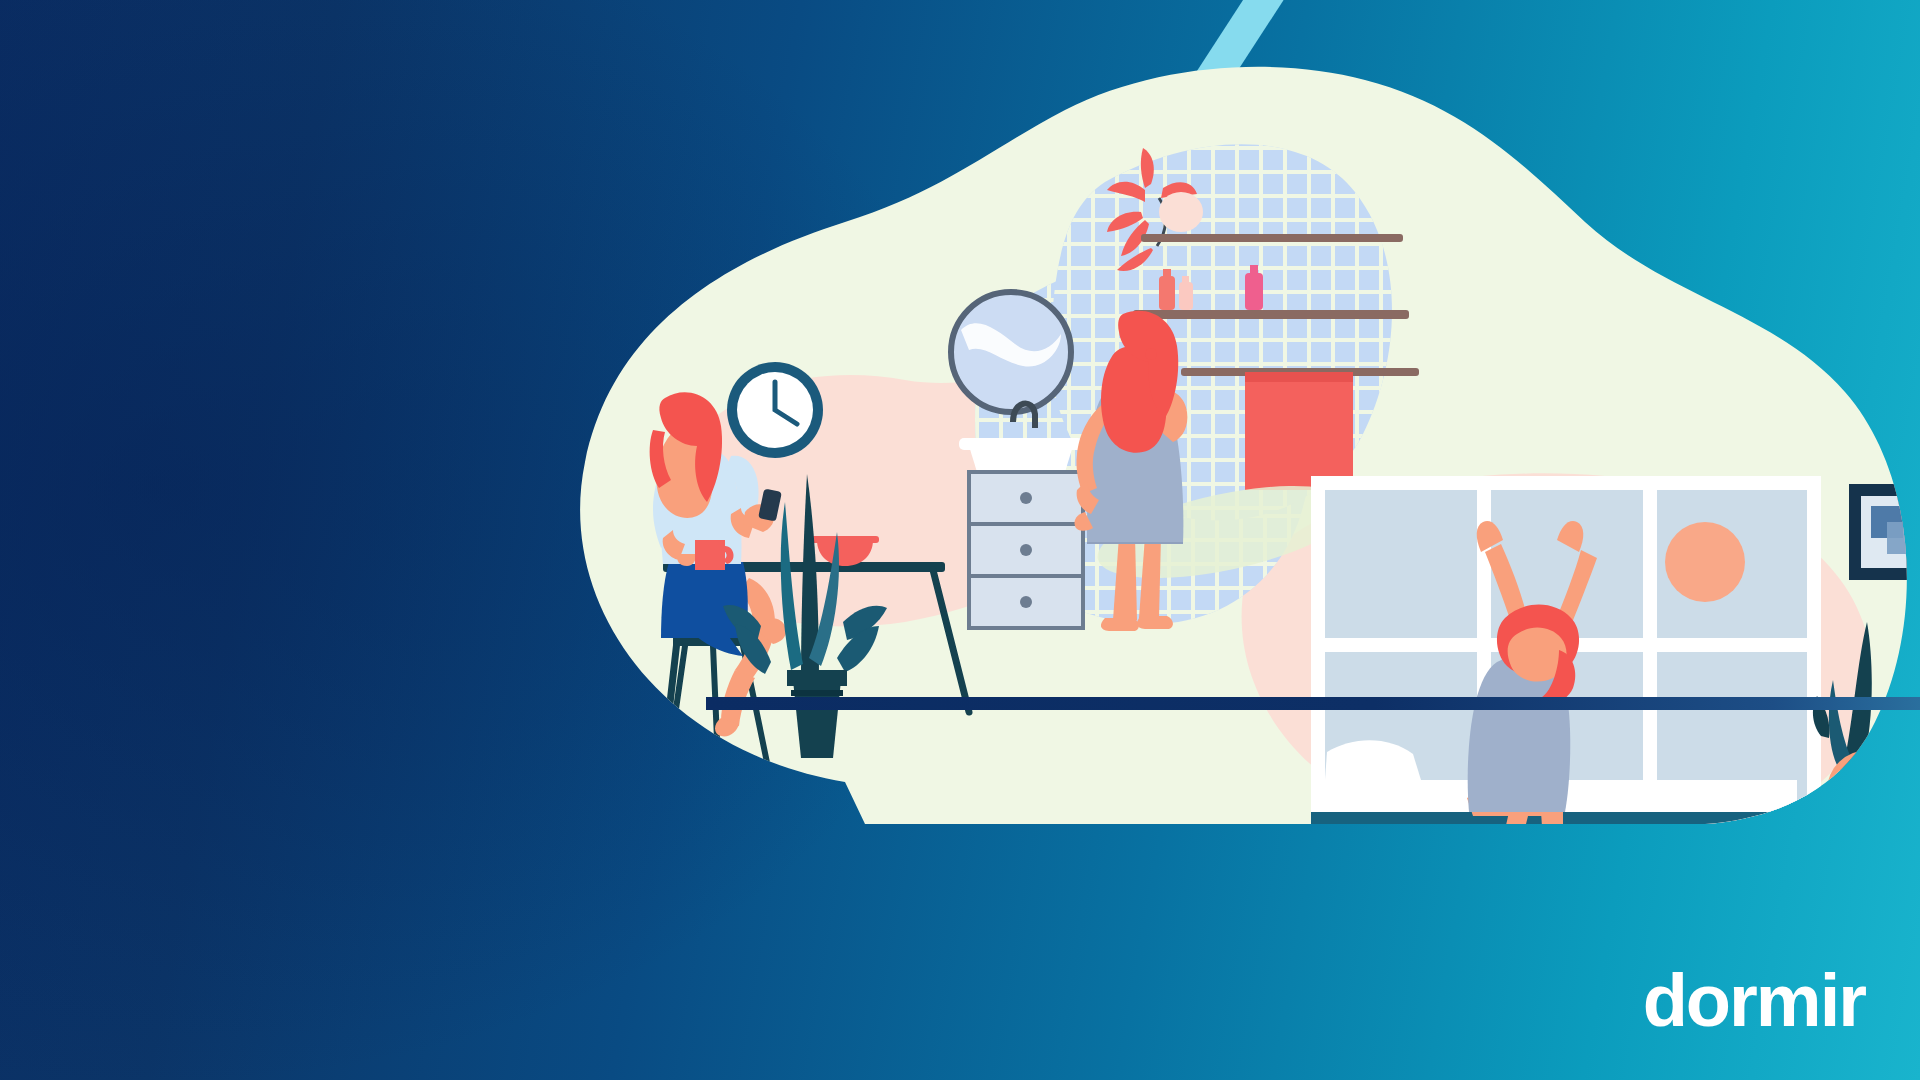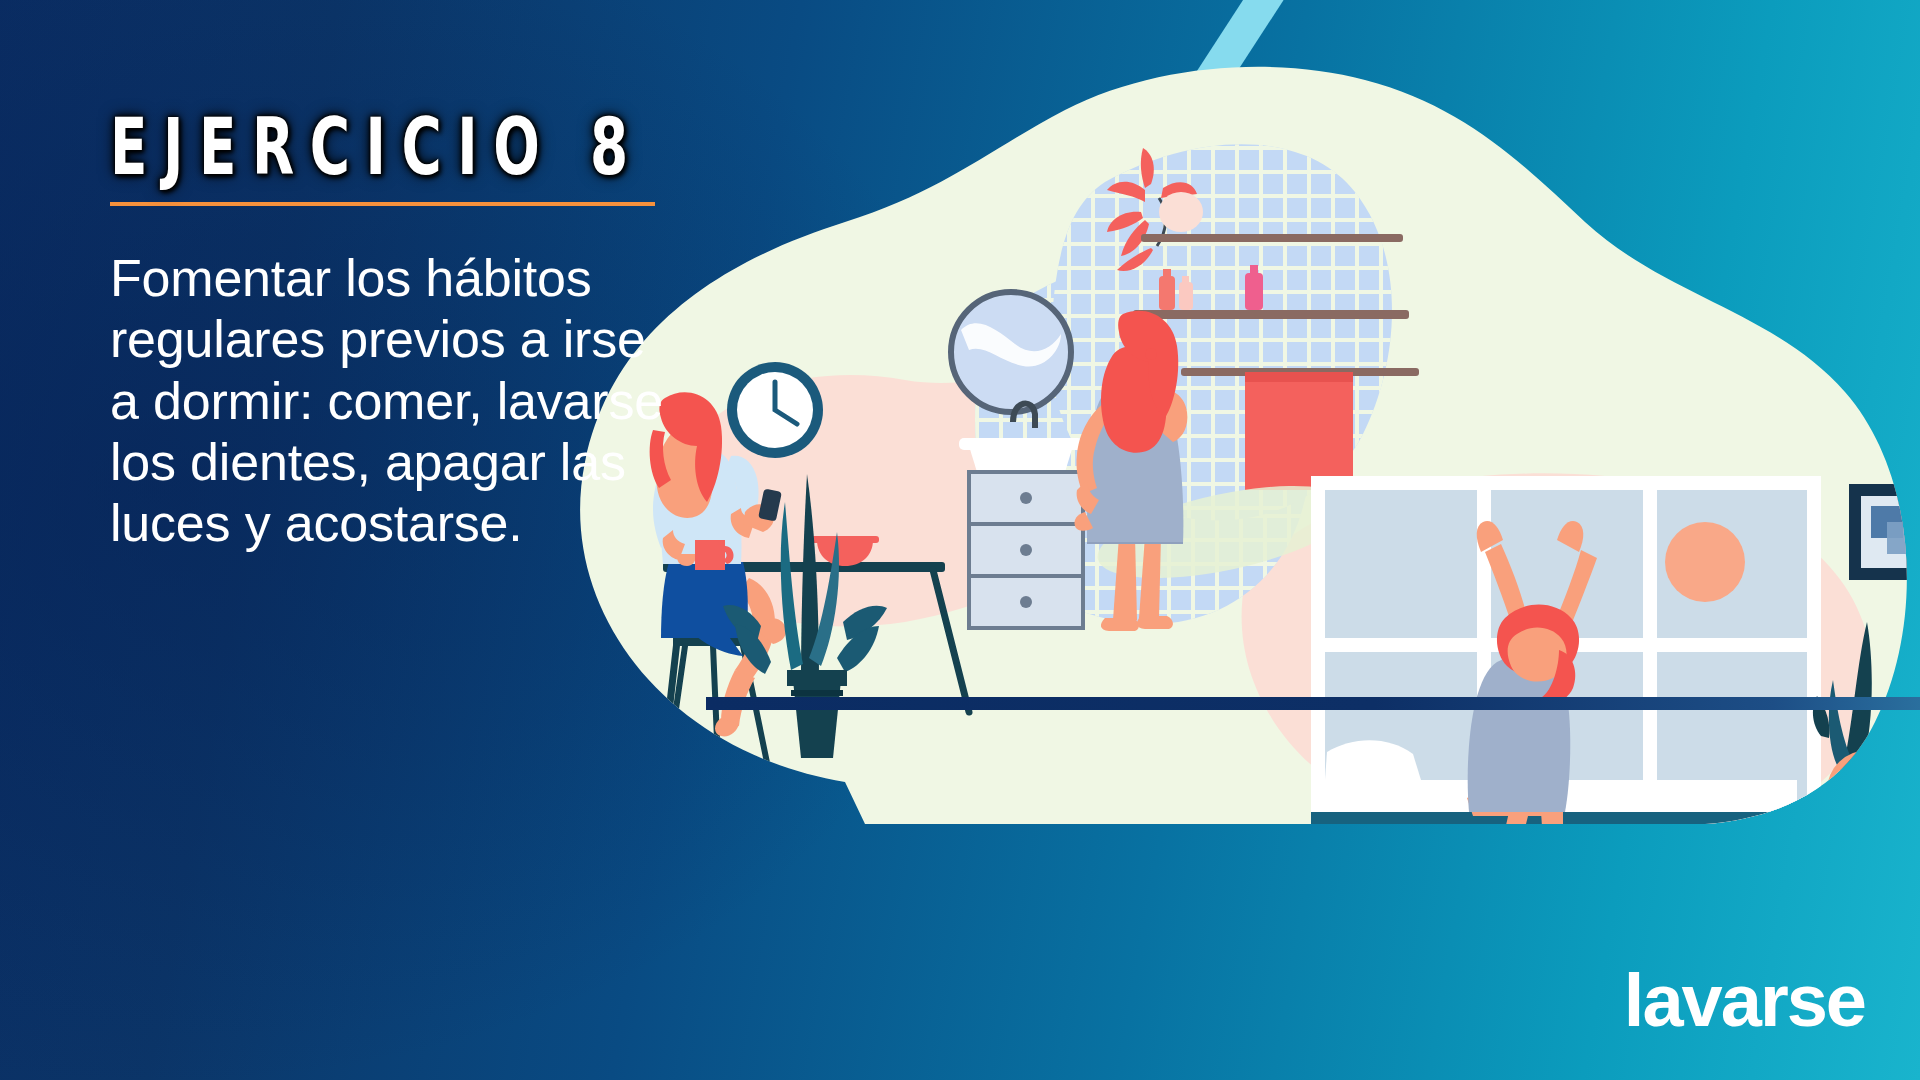--- a/index.html
+++ b/index.html
@@ -412,21 +412,16 @@
             <ellipse cx="1324" cy="728" rx="42" ry="40" fill="#f9a07c"></ellipse>
             <path d="M1284,722 h80 c0,26 -18,46 -40,46 c-22,0 -40,-20 -40,-46 z" fill="#f79a80"></path>
           </g>
         </g>
       </g>
     </svg>
   </div>
 
   <div class="bottom-bar"></div>
 
-  <div class="text-col">
-    <div class="title">EJERCICIO 8</div>
-    <div class="title-rule"></div>
-    <div class="body-text">Fomentar los hábitos regulares previos a irse a dormir: comer, lavarse los dientes, apagar las luces y acostarse.</div>
-  </div>
-
-  <div class="logo">lavarse</div>
+
+  <div class="logo">dormir</div>
 
 </div>
 
 </body></html>

